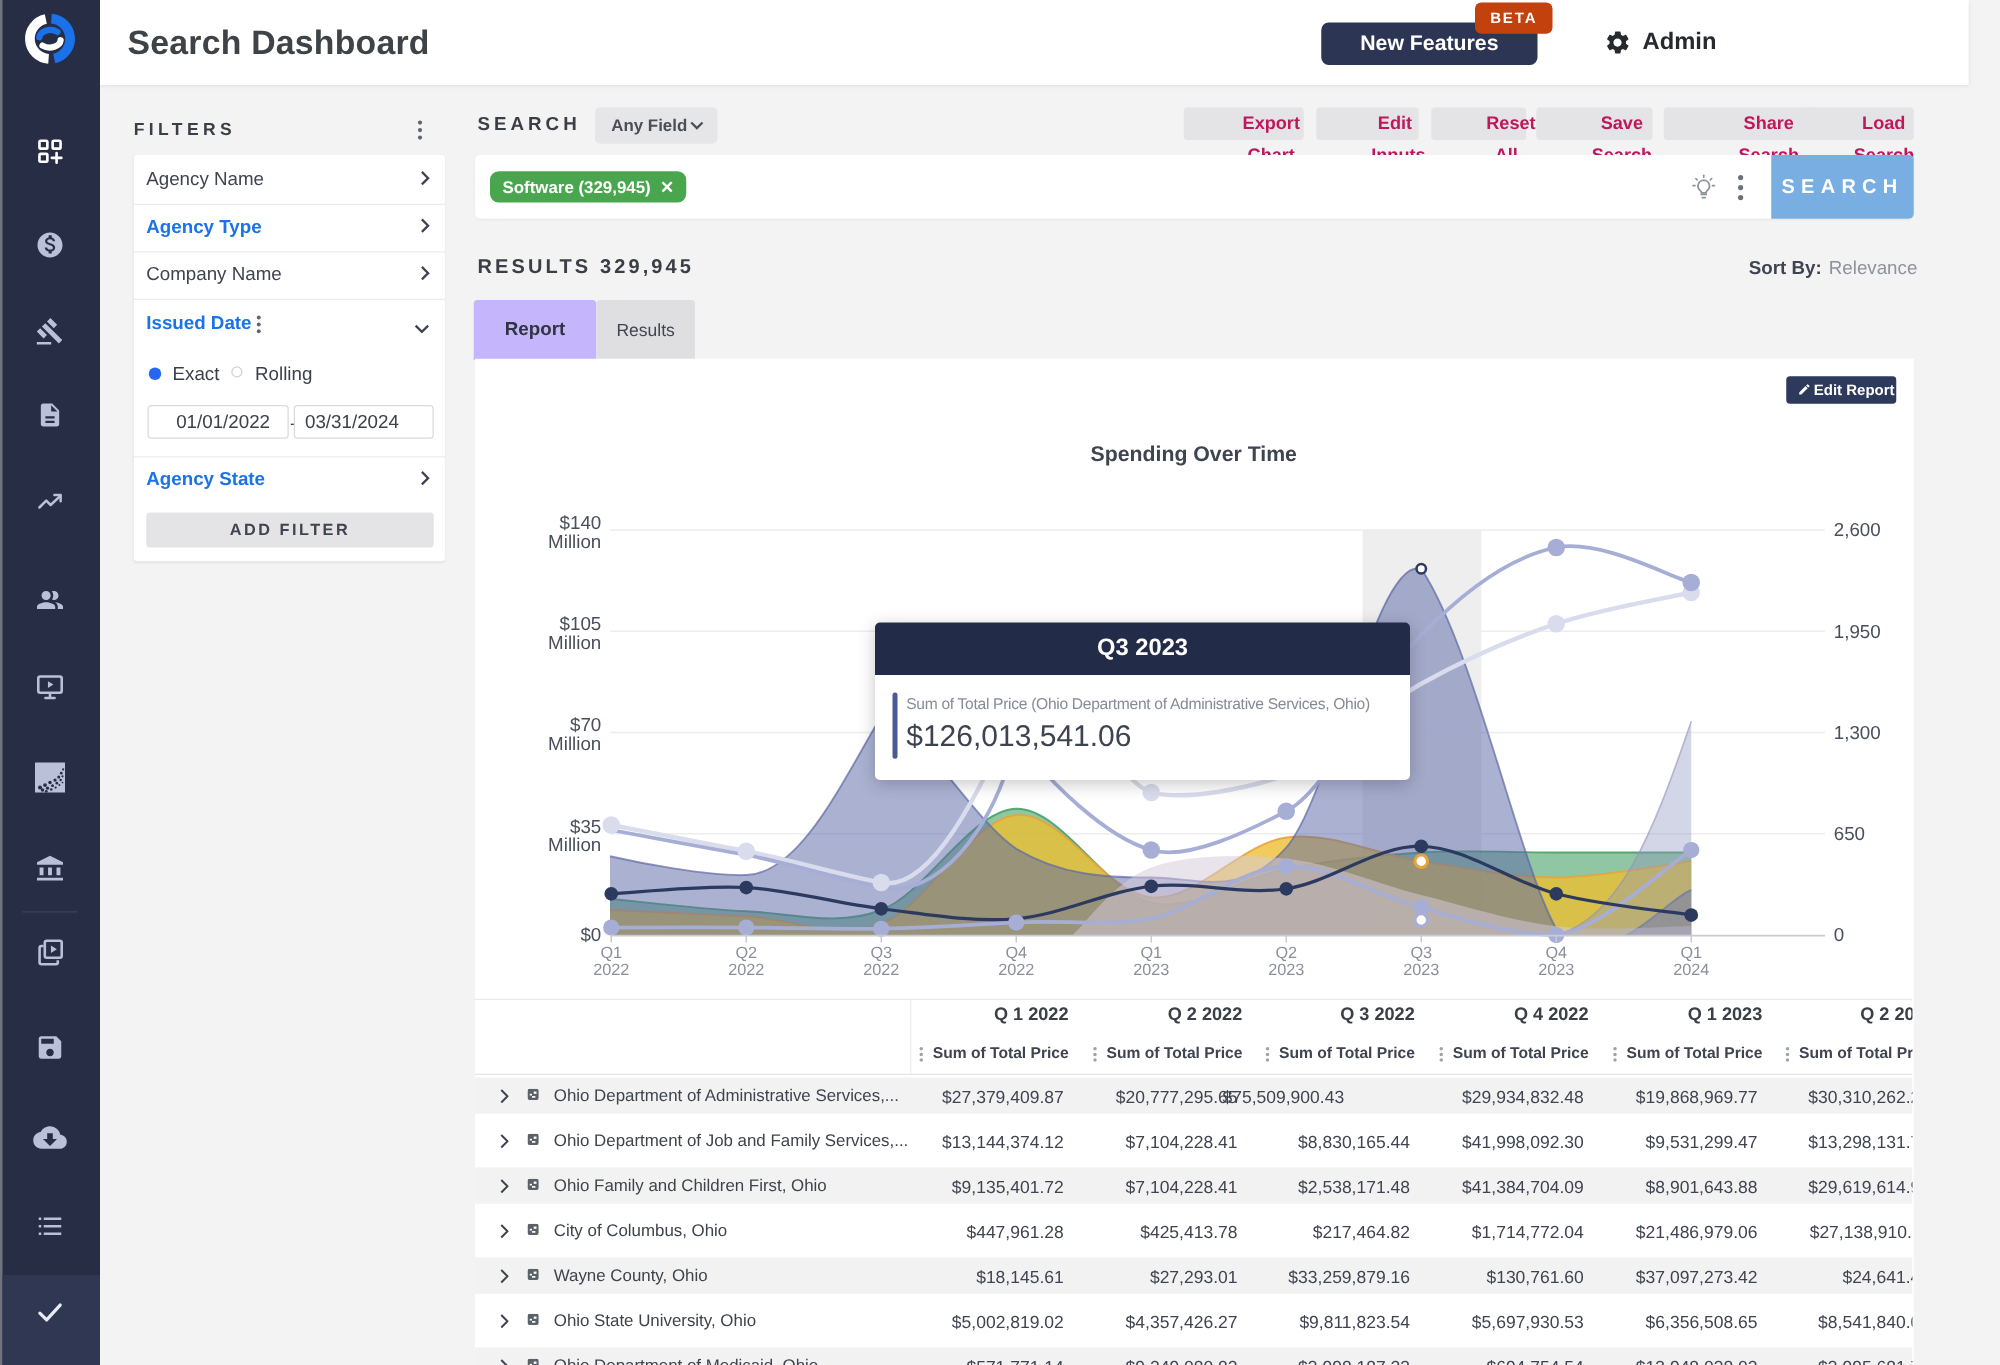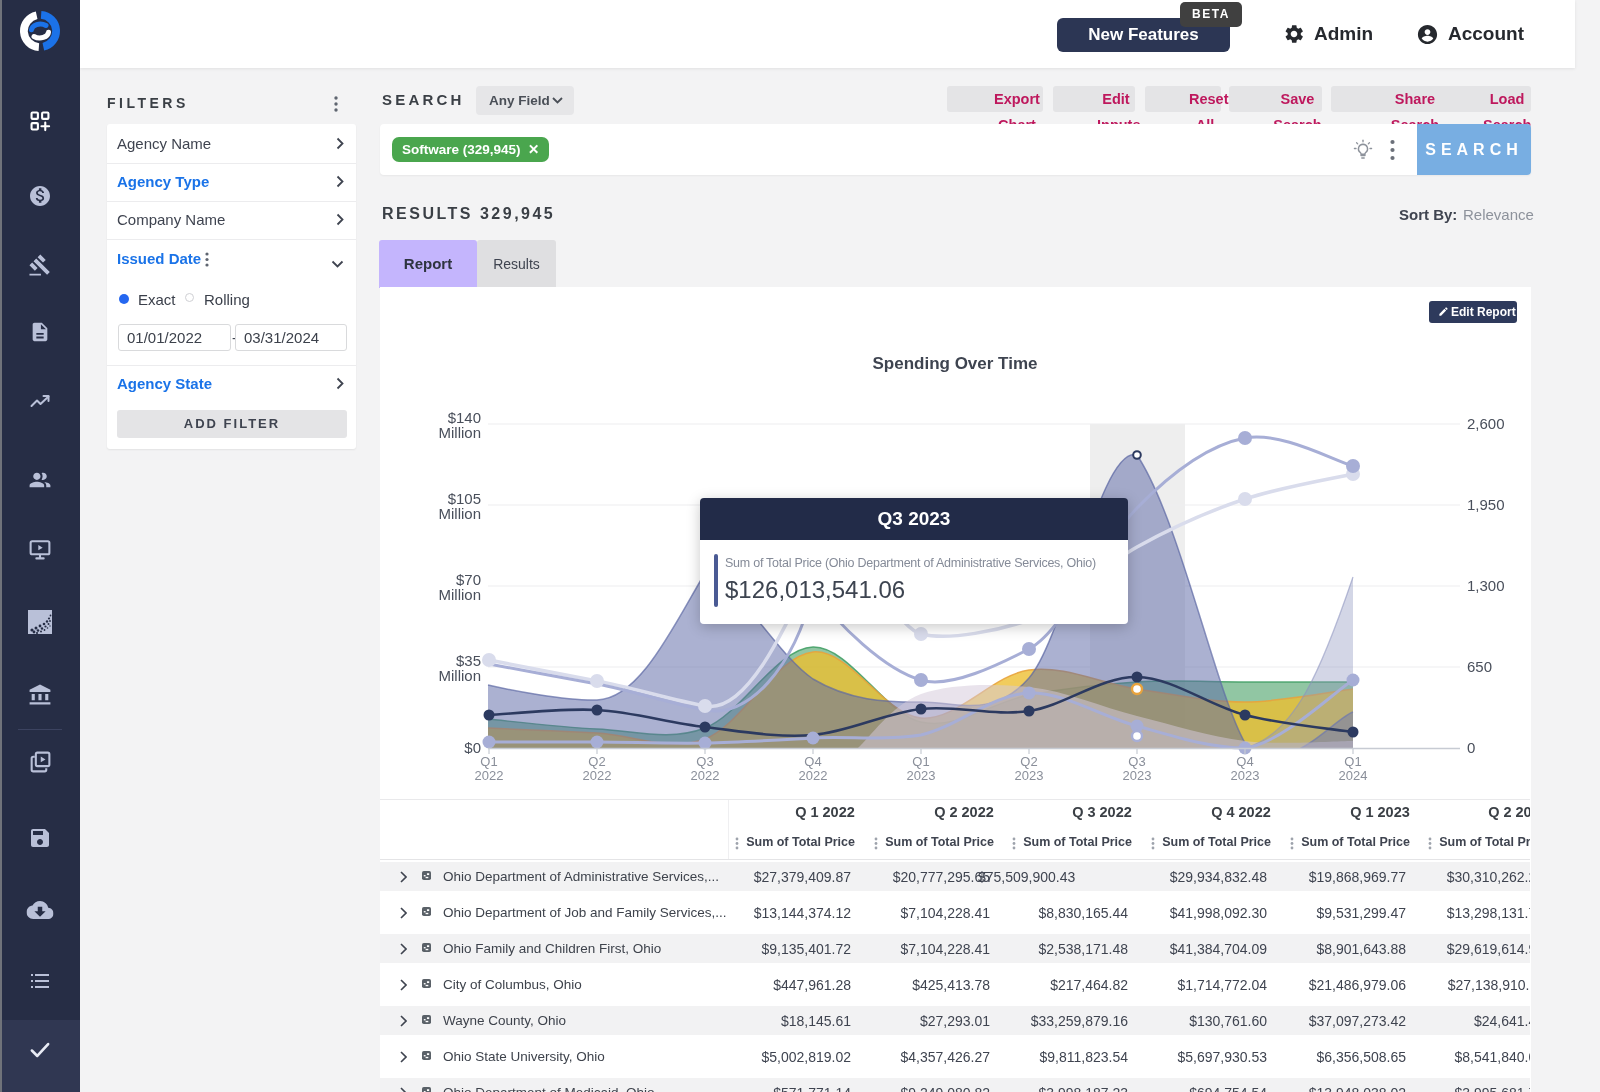--- a/index.html
+++ b/index.html
@@ -8,21 +8,21 @@
 #page { position:relative; width:1600px; height:1092px; }
 
 #sidebar { position:absolute; left:0; top:0; width:80px; height:1092px; background:#262d45; }
 #sidebar .edge { position:absolute; left:0; top:0; width:2px; height:1092px; background:#70737a; }
 #sidebar .botpatch { position:absolute; left:2px; top:1020px; width:78px; height:72px; background:#303752; }
 .sicon { position:absolute; left:50%; transform:translate(-50%,-50%); }
 
 #topbar { position:absolute; left:80px; top:0; width:1495px; height:68px; background:#fff; box-shadow:0 1px 3px rgba(0,0,0,0.08); }
 #title { position:absolute; left:102px; top:19px; font-size:27px; font-weight:700; color:#3e4347; letter-spacing:0.2px; }
 #newfeat { position:absolute; left:1057px; top:18px; width:173px; height:34px; background:#2c3654; border-radius:6px; color:#fff; font-size:17px; font-weight:700; text-align:center; line-height:34px; }
-#beta { position:absolute; left:1180px; top:2px; width:62px; height:25px; background:#404040; border-radius:5px; color:#fff; font-size:12px; font-weight:700; letter-spacing:1.5px; text-align:center; line-height:25px; }
+#beta { position:absolute; left:1180px; top:2px; width:62px; height:25px; background:#c2410c; border-radius:5px; color:#fff; font-size:12px; font-weight:700; letter-spacing:1.5px; text-align:center; line-height:25px; }
 .topnav { position:absolute; top:0; height:68px; display:flex; align-items:center; gap:9px; color:#26292e; font-size:19px; font-weight:700; }
 
 #filters-label { position:absolute; left:107px; top:95px; font-size:14px; font-weight:700; letter-spacing:3.5px; color:#3a3f45; }
 #filters-dots { position:absolute; left:334px; top:96px; }
 #filter-card { position:absolute; left:107px; top:124px; width:249px; height:325px; background:#fff; border-radius:3px; box-shadow:0 1px 2px rgba(0,0,0,0.07); }
 .frow { position:absolute; left:10px; width:229px; font-size:15px; font-weight:500; color:#3f4450; }
 .frow .chev { position:absolute; right:2px; top:1px; }
 .blue { color:#1a73e8; }
 .fdivider { position:absolute; left:0; width:249px; height:1px; background:#ececee; }
 #addfilter { position:absolute; left:10px; top:286px; width:230px; height:28px; background:#e4e4e6; border-radius:3px; font-size:13px; font-weight:700; letter-spacing:2px; color:#3f4450; text-align:center; line-height:28px; }
@@ -49,33 +49,28 @@
 #tooltip .hd { height:42px; background:#222b48; border-radius:4px 4px 0 0; color:#fff; font-size:19px; font-weight:700; text-align:center; line-height:42px; }
 #tooltip .bd { position:relative; height:84px; background:#fff; border-radius:0 0 4px 4px; }
 #tooltip .bar { position:absolute; left:14px; top:14px; width:4px; height:53px; background:#4a5a94; border-radius:2px; }
 #tooltip .lbl { position:absolute; left:25px; top:16px; font-size:12.5px; letter-spacing:-0.25px; white-space:nowrap; color:#858b98; }
 #tooltip .val { position:absolute; left:25px; top:36px; font-size:24px; color:#3d4450; }
 </style>
 </head>
 <body>
 <div id="page">
   <div id="topbar"></div>
+  <div id="title">Search Dashboard</div>
   <div id="newfeat">New Features</div>
   <div id="beta">BETA</div>
   <div class="topnav" style="left:1283px;">
     <svg width="22" height="22" viewBox="0 0 24 24" fill="#26292e">
         <path d="M19.4 13c.04-.32.06-.66.06-1s-.02-.68-.07-1l2.03-1.58c.18-.14.23-.41.11-.61l-1.92-3.32c-.12-.22-.37-.29-.59-.22l-2.39.96c-.5-.38-1.03-.7-1.62-.94l-.36-2.54c-.04-.24-.24-.41-.48-.41h-3.84c-.24 0-.43.17-.47.41l-.36 2.54c-.59.24-1.13.57-1.62.94l-2.39-.96c-.22-.08-.47 0-.59.22L2.98 8.8c-.12.21-.08.47.11.61L5.12 11c-.05.32-.08.67-.08 1s.03.68.07 1l-2.03 1.58c-.18.14-.23.41-.11.61l1.92 3.32c.12.22.37.29.59.22l2.39-.96c.5.38 1.03.7 1.62.94l.36 2.54c.05.24.24.41.48.41h3.84c.24 0 .44-.17.47-.41l.36-2.54c.59-.24 1.13-.56 1.62-.94l2.39.96c.22.08.47 0 .59-.22l1.92-3.32c.12-.22.07-.47-.11-.61L19.4 13zM12 15.6c-1.98 0-3.6-1.62-3.6-3.6s1.62-3.6 3.6-3.6 3.6 1.62 3.6 3.6-1.62 3.6-3.6 3.6z"></path>
       </svg>
     <span>Admin</span>
-  </div>
-  <div class="topnav" style="left:1416px;">
-    <svg width="23" height="23" viewBox="0 0 24 24" fill="#26292e">
-        <path d="M12 2C6.48 2 2 6.48 2 12s4.48 10 10 10 10-4.48 10-10S17.52 2 12 2zm0 4.5c1.66 0 3 1.34 3 3s-1.34 3-3 3-3-1.34-3-3 1.34-3 3-3zm0 13c-2.5 0-4.71-1.28-6-3.22.03-1.99 4-3.08 6-3.08s5.97 1.09 6 3.08c-1.29 1.94-3.5 3.22-6 3.22z"></path>
-      </svg>
-    <span>Account</span>
   </div>
   <div id="sidebar">
       <div class="edge"></div>
       <div class="botpatch"></div>
     <svg class="sicon" style="top:31px" width="42" height="42" viewBox="0 0 42 42">
       <g transform="translate(21,21)">
         <path d="M 1.40,-19.95 A 20,20 0 0 1 4.16,19.56 L 2.54,11.93 A 12.2,12.2 0 0 0 0.85,-12.17 Z" fill="#1b72e8"></path>
         <path d="M -1.40,19.95 A 20,20 0 0 1 -4.16,-19.56 L -2.54,-11.93 A 12.2,12.2 0 0 0 -0.85,12.17 Z" fill="#ffffff"></path>
         <path d="M 6,-5.5 C 0,-9 -8,-6 -8.5,-1.2" stroke="#1b72e8" stroke-width="5" fill="none" stroke-linecap="round"></path>
         <path d="M -6,5.5 C 0,9 8,6 8.5,1.2" stroke="#ffffff" stroke-width="5" fill="none" stroke-linecap="round"></path>
@@ -181,21 +176,21 @@
           <circle cx="2" cy="13" r="1.6"></circle>
         </svg>
       <span class="chev" style="top:4px;"><svg width="13" height="8" viewBox="0 0 13 8" fill="none" stroke="#3f4450" stroke-width="1.8">
             <path d="M1.5 1.5l5 5 5-5"></path>
           </svg></span>
     </div>
     <div style="position:absolute;left:12px;top:170px;width:10px;height:10px;border-radius:50%;background:#2567f0;"></div>
     <div style="position:absolute;left:31px;top:167px;font-size:15px;color:#3a3f4a;">Exact</div>
     <div style="position:absolute;left:78px;top:169px;width:9px;height:9px;border-radius:50%;background:#fff;border:1.5px solid #cfd0d4;"></div>
     <div style="position:absolute;left:97px;top:167px;font-size:15px;color:#3a3f4a;">Rolling</div>
-    <div class="dinput" style="left:11px;width:113px;">01/01/2022</div>
+    <div class="dinput" style="left:11px;width:113px;text-align:center;">01/01/2022</div>
     <div style="position:absolute;left:125px;top:206px;font-size:14px;color:#3f4450;">-</div>
     <div class="dinput" style="left:128px;width:112px;">03/31/2024</div>
     <div class="fdivider" style="top:241px;"></div>
     <div class="frow blue" id="agencystate" style="top:251px;font-weight:700;">Agency State<span class="chev"><svg width="8" height="13" viewBox="0 0 8 13" fill="none" stroke="#3f4450" stroke-width="1.8">
             <path d="M1.5 1.5l5 5-5 5"></path>
           </svg></span></div>
     <div id="addfilter">ADD FILTER</div>
   </div>
 
   <div id="search-label">SEARCH</div>

